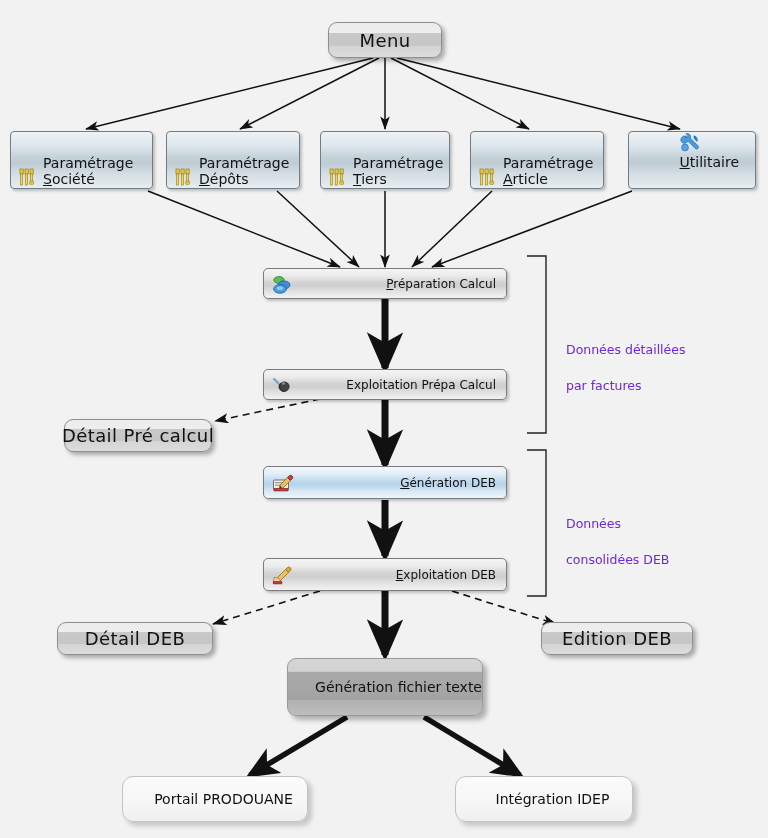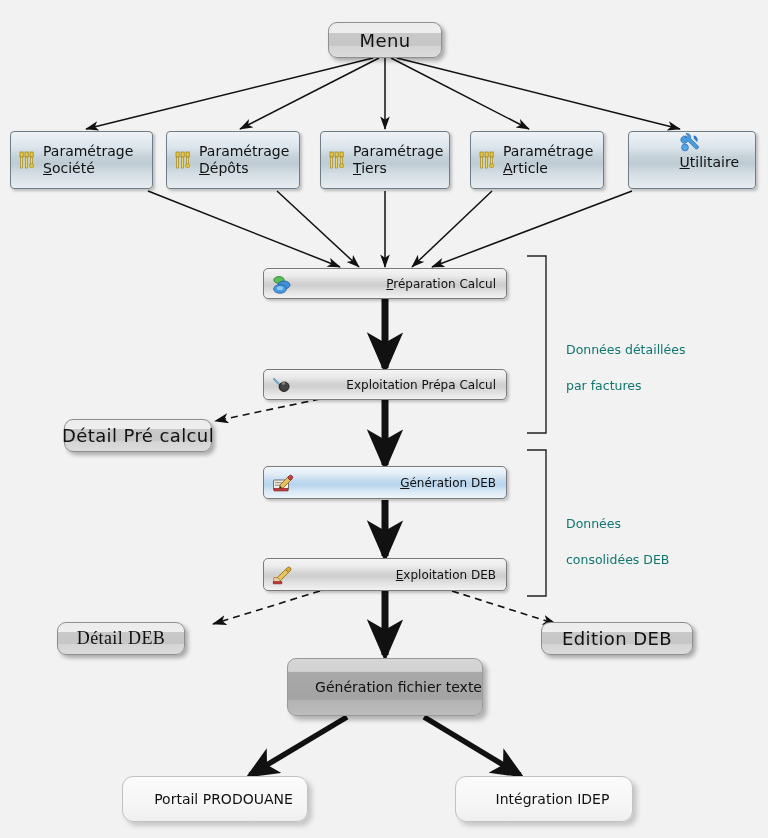--- a/index.html
+++ b/index.html
@@ -88,21 +88,21 @@
     align-items: center;
   }
   .btn .ico {
     width: 22px;
     height: 22px;
     flex: 0 0 22px;
     margin-right: 4px;
     display: block;
   }
   .btn .txt { line-height: 1.18; font-size: 14px; }
-  .btn.two-line { align-items: center; }
+  .btn.two-line { align-items: flex-end; }
 
   
   .bar {
     border: 1px solid #7b7b7b;
     border-radius: 5px;
     background: linear-gradient(to bottom,
         #f4f4f4 0%, #ebebeb 24%,
         #d3d3d3 46%, #cfcfcf 58%,
         #e2e2e2 78%, #f2f2f2 100%);
     box-shadow: 2px 2px 3px rgba(0,0,0,0.22);
@@ -125,21 +125,21 @@
     transform: translateY(-50%);
   }
   .bar .txt { font-size: 12px; }
 
   u.acc { text-decoration: underline; text-underline-offset: 1px; }
 
   
   .annot {
     position: absolute;
     font-size: 12.5px;
-    color: #0f766e;
+    color: #6d28d9;
     line-height: 1.45;
     white-space: pre-line;
   }
 </style>
 </head>
 <body>
 
 <div id="canvas">
 
   <svg id="svg-layer" viewBox="0 0 768 838">
@@ -324,21 +324,21 @@
     </svg>
     <span class="txt">
       <u class="acc">E</u><span>xploitation DEB</span>
     </span>
   </div>
 
   <div class="node pill" style="left:64px; top:419px; width:148px; height:33px;">
     <span class="label">Détail Pré calcul</span>
   </div>
 
-  <div class="node pill" style="left:57px; top:622px; width:128px; height:33px;font-family:Liberation Serif, serif;">
+  <div class="node pill" style="left:57px; top:622px; width:156px; height:33px;">
     <span class="label">Détail DEB</span>
   </div>
 
   <div class="node pill" style="left:541px; top:622px; width:152px; height:33px;">
     <span class="label">Edition DEB</span>
   </div>
 
   <div class="node pill-dark" style="left:287px; top:658px; width:196px; height:58px;">
     <span class="label">Génération fichier texte</span>
   </div>

